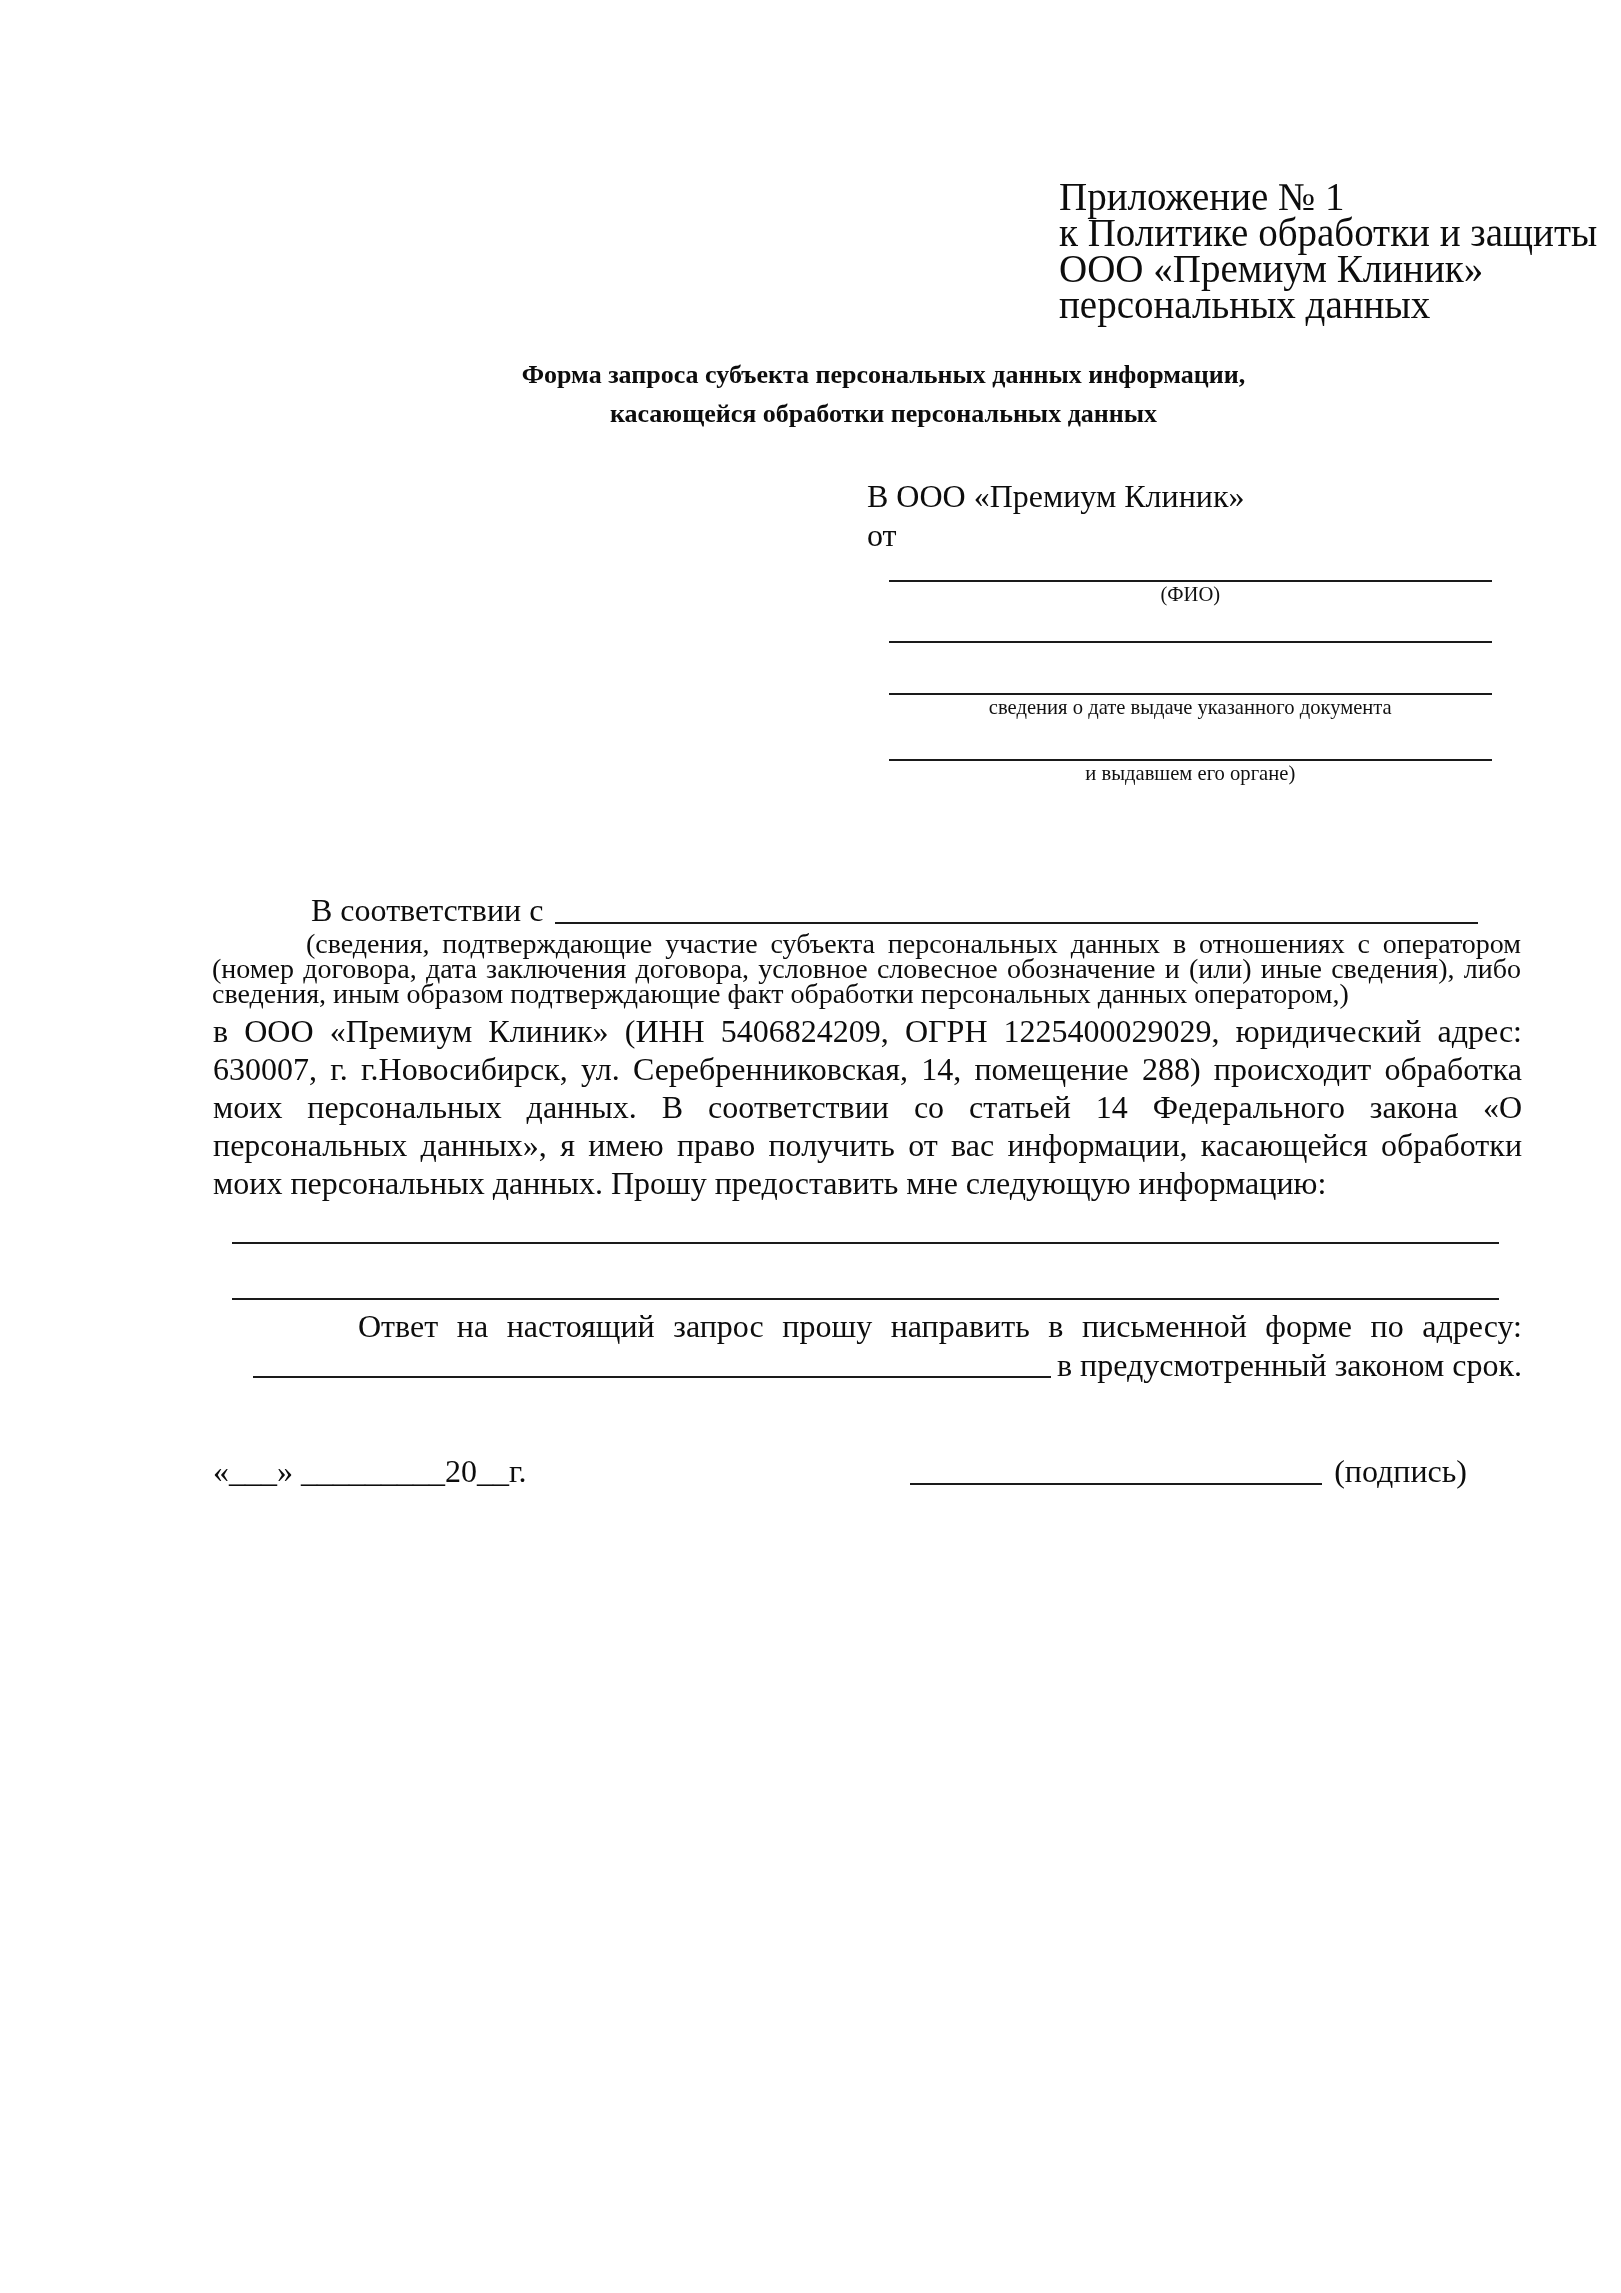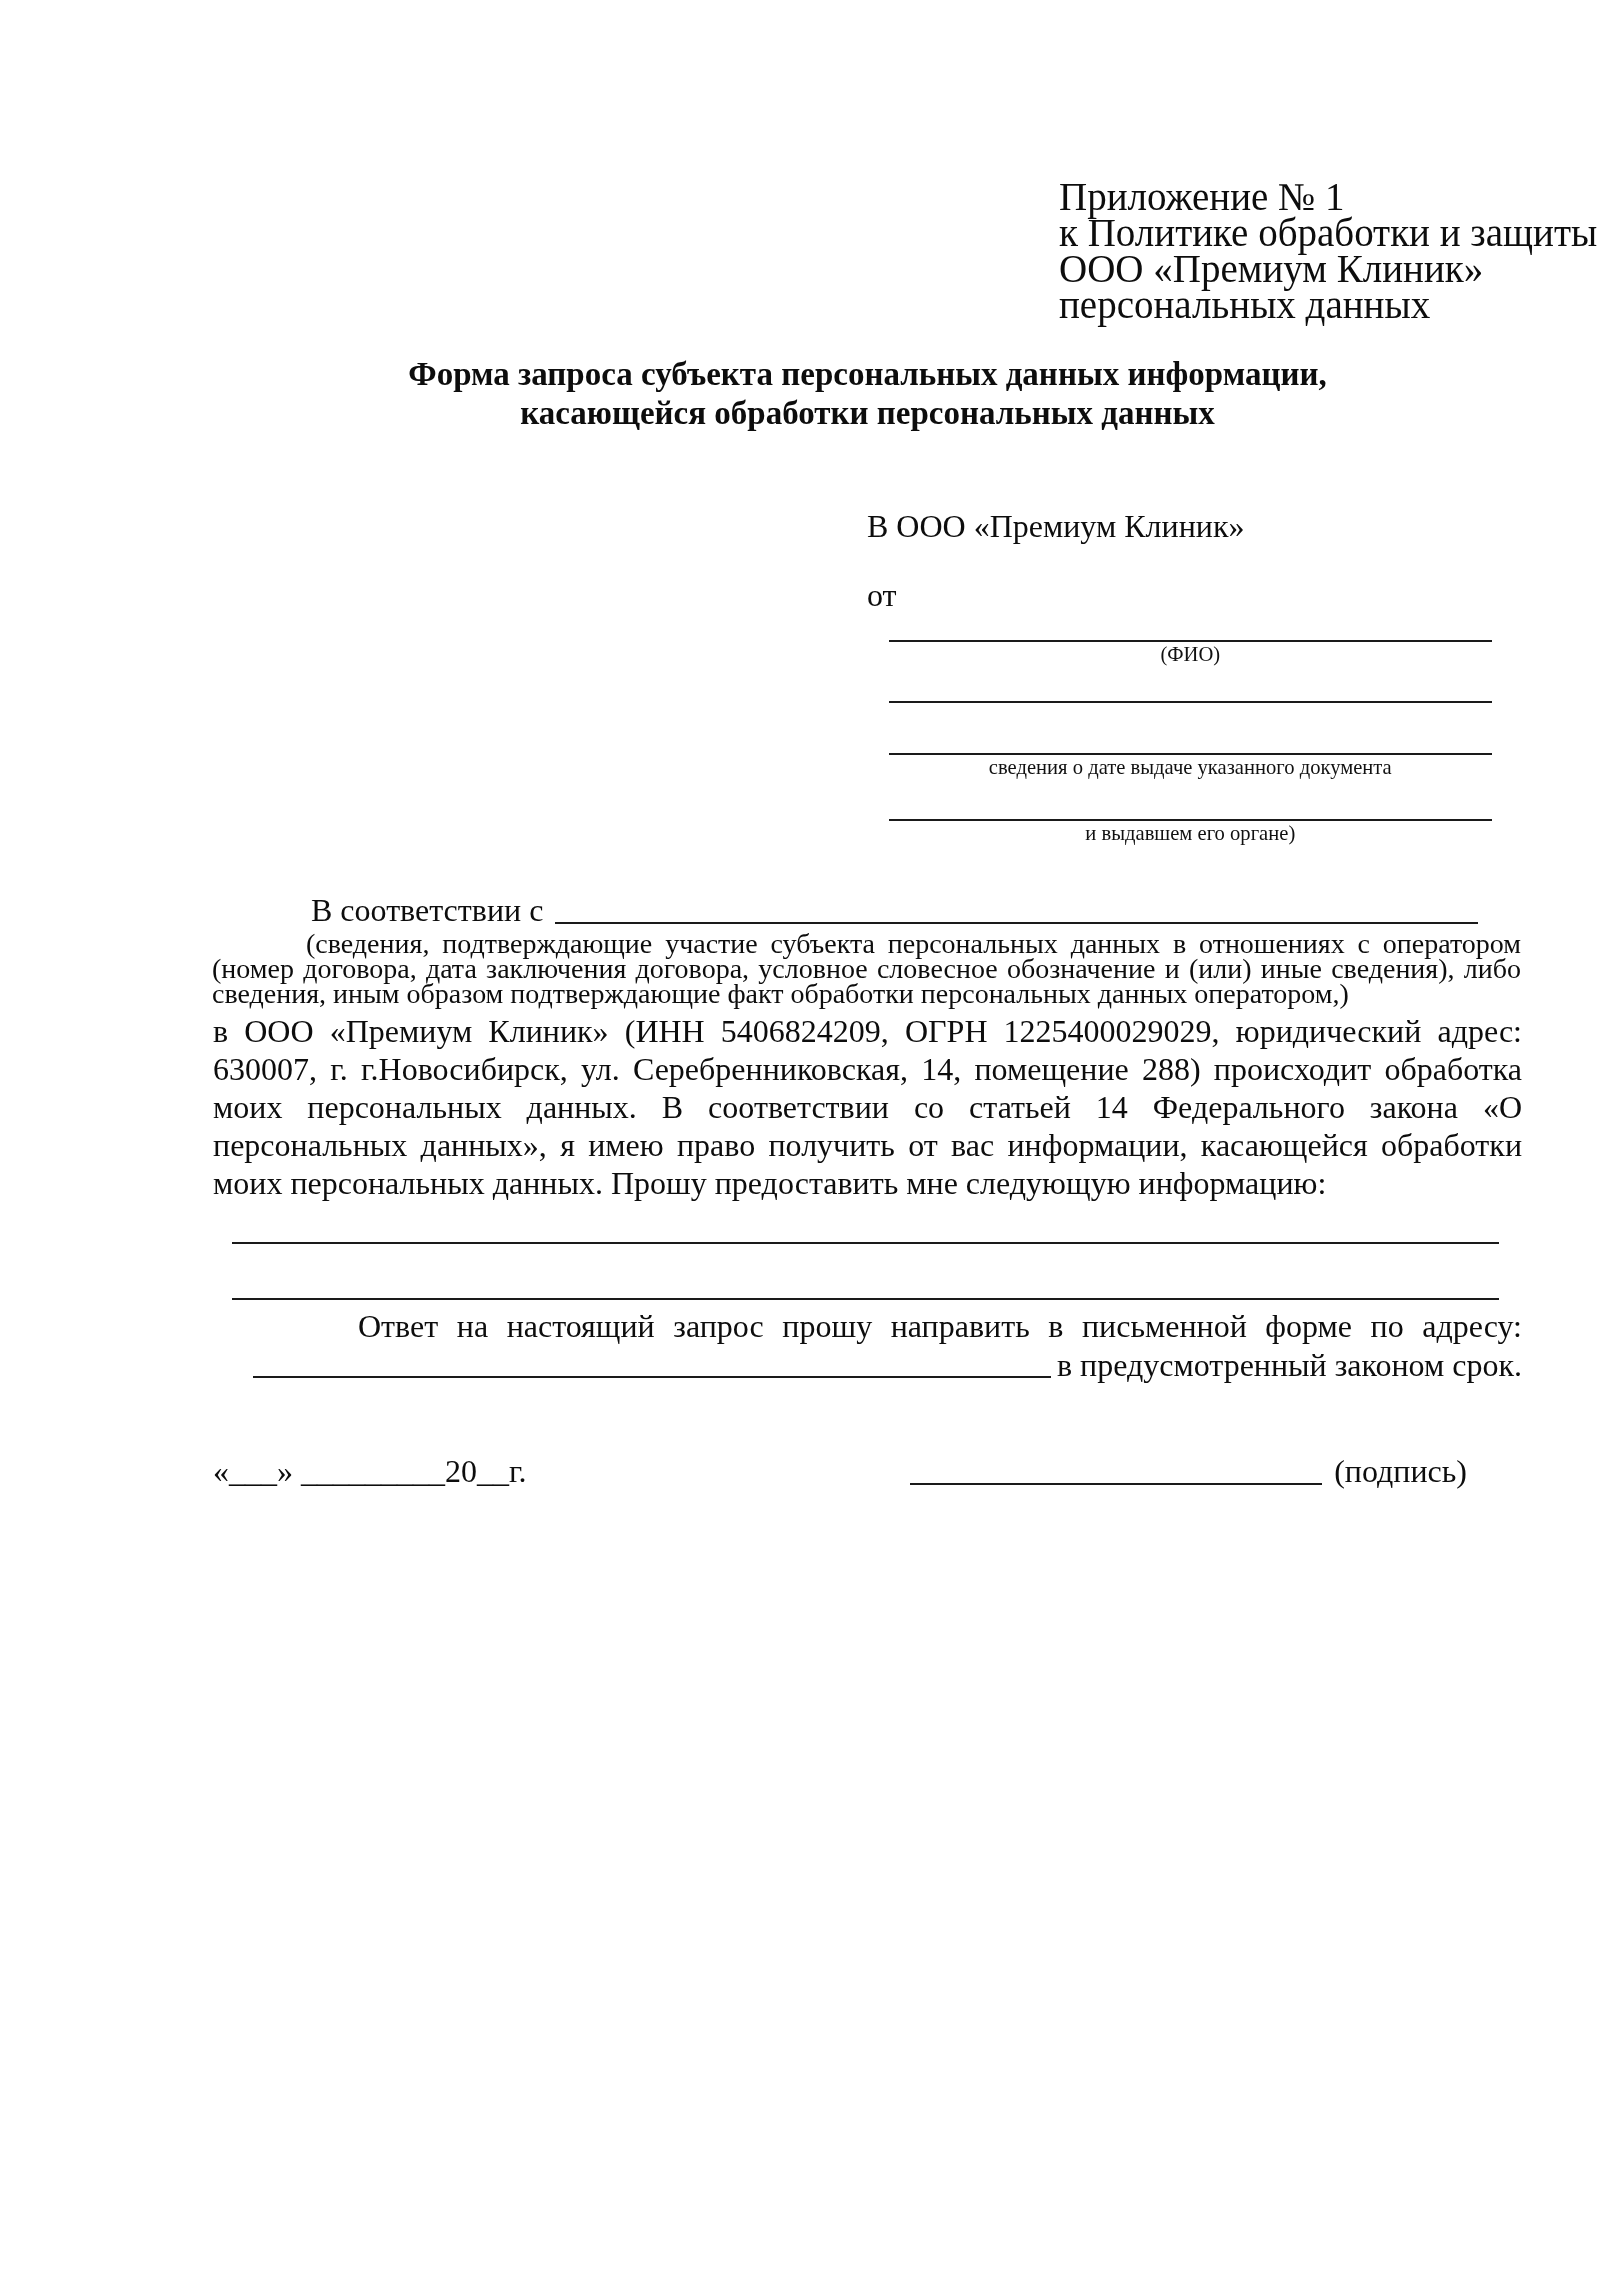--- a/index.html
+++ b/index.html
@@ -11,29 +11,29 @@
     color:#0d0d0d;
     overflow:hidden;
   }
   
   .annex {
     position:absolute; left:1059px; top:179px;
     font-size:39px; line-height:36px; white-space:nowrap;
   }
   
   .doc-title {
-    position:absolute; left:213px; top:355px; width:1309px;
-    text-align:center; font-weight:bold; font-size:33px; line-height:39px;
+    position:absolute; left:229px; top:355px; width:1309px;
+    text-align:center; font-weight:bold; font-size:26px; line-height:39px;
   }
   
   .addressee {
     position:absolute; left:867px; top:477px; width:625px;
     font-size:32px; line-height:39px;
   }
-  .addr-to, .addr-from { white-space:nowrap;margin-top:30px; }
+  .addr-to, .addr-from { white-space:nowrap; }
   .fill-line {
     border-bottom:2.9px solid #1a1a1a;
     margin-left:21.6px;
   }
   .fill-line.l1 { height:24.5px; }
   .fill-line.l2 { height:34px; }
   .fill-line.l3 { height:50px; }
   .fill-line.l4 { height:38px; }
   .caption {
     margin-left:21.6px;

